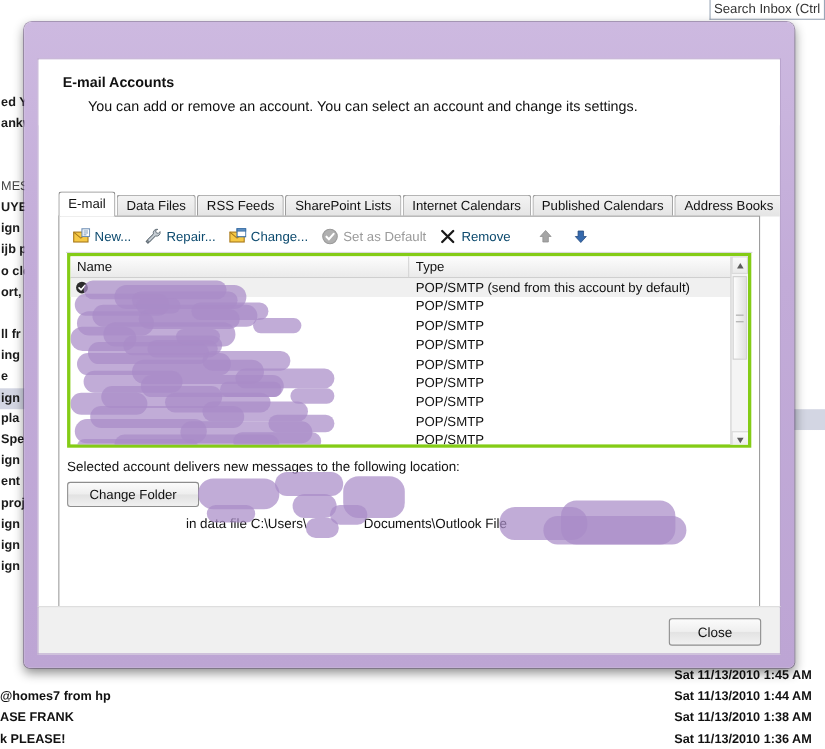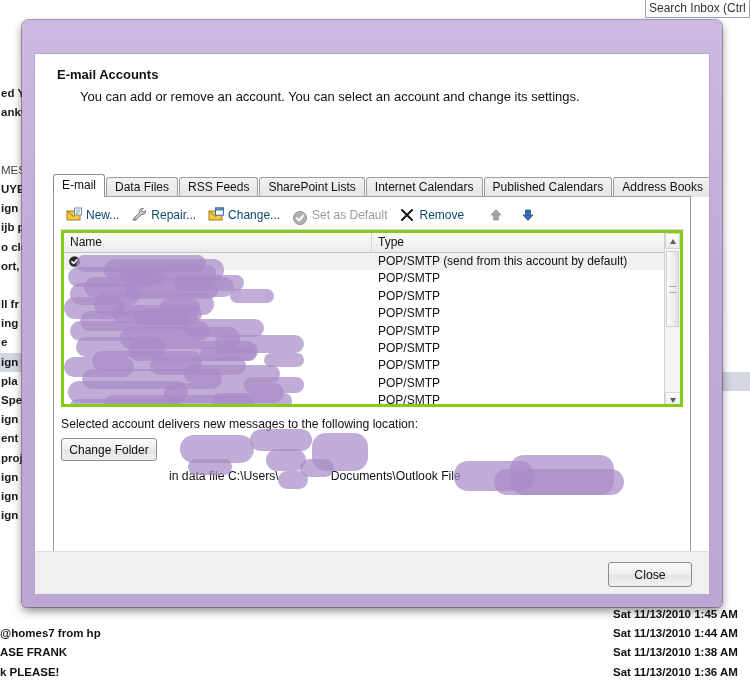--- a/index.html
+++ b/index.html
@@ -244,21 +244,21 @@
     display: flex;
     align-items: center;
     gap: 4px;
     height: 22px;
     padding: 0 6px;
     font-size: 12px;
     color: #0c4a6e;
     cursor: pointer;
     white-space: nowrap;
   }
-  .tbtn.disabled { color: #9a9a9a; cursor: default; align-items: flex-end; }
+  .tbtn.disabled { color: #9a9a9a; cursor: default; }
   .tbtn .lbl { line-height: 22px; }
   .ticon { width: 16px; height: 16px; display: inline-block; flex: 0 0 16px; }
 
   
   #listwrap {
     position: absolute;
     left: 7px;
     top: 33px;
     width: 622px;
     height: 177px;
@@ -368,21 +368,21 @@
     position: absolute;
     left: 7px;
     top: 220px;
     font-size: 12.2px;
     color: #111;
   }
   #change-folder-btn {
     position: absolute;
     left: 7px;
     top: 241px;
-    width: 96px;
+    width: 120px;
     height: 23px;
     font-size: 12px;
     font-family: "Liberation Sans", sans-serif;
     color: #111;
     background: linear-gradient(180deg,#fbfbfb 0%,#eeeeee 48%,#e2e2e2 52%,#f0f0f0 100%);
     border: 1px solid #8d8d8d;
     border-radius: 3px;
     cursor: pointer;
   }
   #folder-line {

